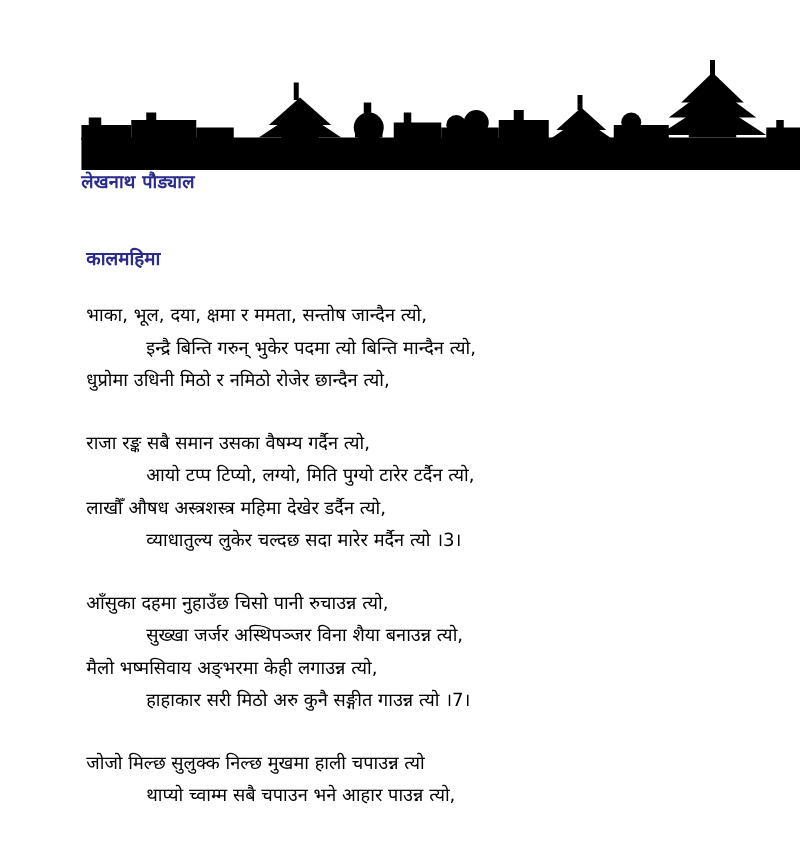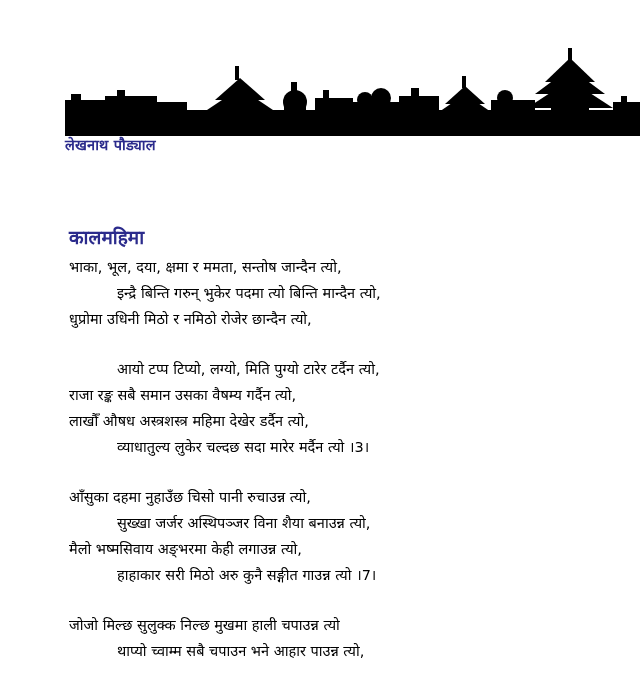--- a/index.html
+++ b/index.html
@@ -46,31 +46,31 @@
     font-size: 14.5px;
     font-weight: bold;
     color: #2b2b8c;
     letter-spacing: 0.2px;
   }
 
   
   .poem-title {
     position: absolute;
     left: 44px;
-    top: 224px;
+    top: 196px;
     font-family: Liberation Mono, monospace;
-    font-size: 19px;
+    font-size: 15px;
     font-weight: bold;
     color: #2b2b8c;
   }
 
   .poem-body {
     position: absolute;
     left: 44px;
-    top: 254px;
+    top: 240px;
     width: 560px;
   }
 
   .stanza {
     margin-bottom: 24px;
   }
   .stanza:last-child {
     margin-bottom: 0;
   }
 
@@ -142,22 +142,22 @@
 
   <div class="poem-body">
 
     <div class="stanza">
       <div class="line">भाका, भूल, दया, क्षमा र ममता, सन्तोष जान्दैन त्यो,</div>
       <div class="line indent">इन्द्रै बिन्ति गरुन् भुकेर पदमा त्यो बिन्ति मान्दैन त्यो,</div>
       <div class="line">धुप्रोमा उधिनी मिठो र नमिठो रोजेर छान्दैन त्यो,</div>
     </div>
 
     <div class="stanza">
+      <div class="line">राजा रङ्क सबै समान उसका वैषम्य गर्दैन त्यो,</div>
       <div class="line indent">आयो टप्प टिप्यो, लग्यो, मिति पुग्यो टारेर टर्दैन त्यो,</div>
-      <div class="line">राजा रङ्क सबै समान उसका वैषम्य गर्दैन त्यो,</div>
       <div class="line">लाखौँ औषध अस्त्रशस्त्र महिमा देखेर डर्दैन त्यो,</div>
       <div class="line indent">व्याधातुल्य लुकेर चल्दछ सदा मारेर मर्दैन त्यो ।3।</div>
     </div>
 
     <div class="stanza">
       <div class="line">आँसुका दहमा नुहाउँछ चिसो पानी रुचाउन्न त्यो,</div>
       <div class="line indent">सुख्खा जर्जर अस्थिपञ्जर विना शैया बनाउन्न त्यो,</div>
       <div class="line">मैलो भष्मसिवाय अङ्भरमा केही लगाउन्न त्यो,</div>
       <div class="line indent">हाहाकार सरी मिठो अरु कुनै सङ्गीत गाउन्न त्यो ।7।</div>
     </div>

